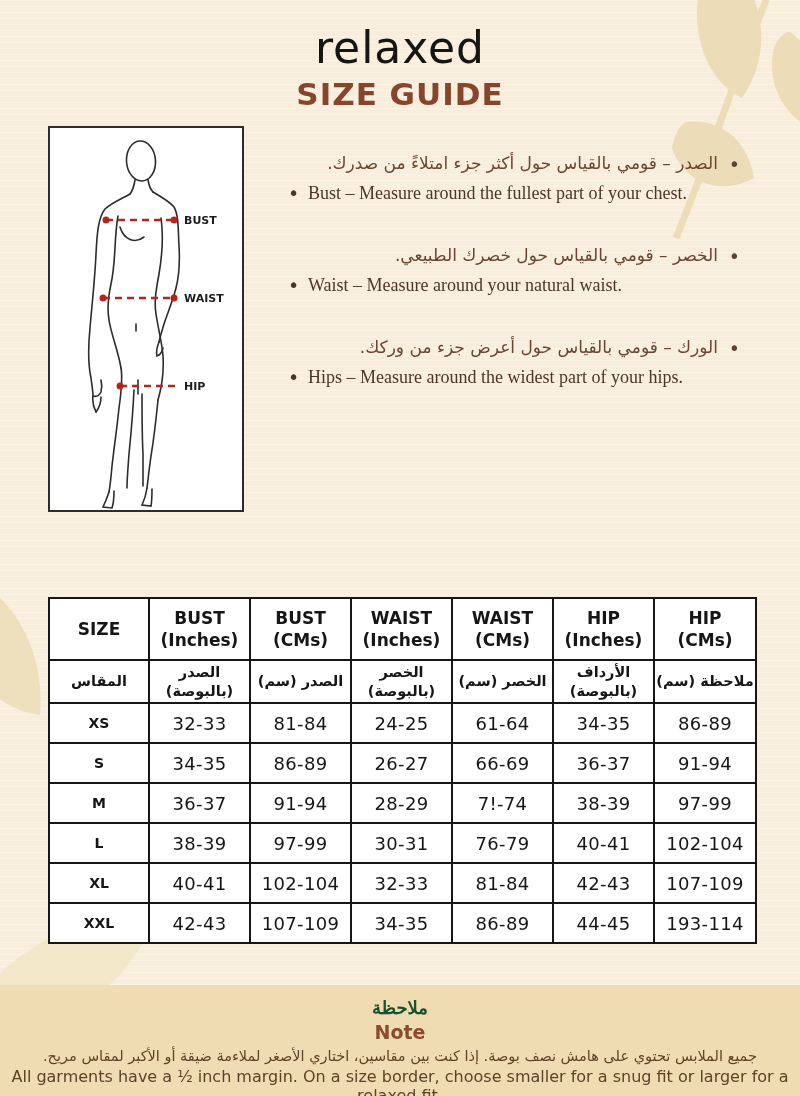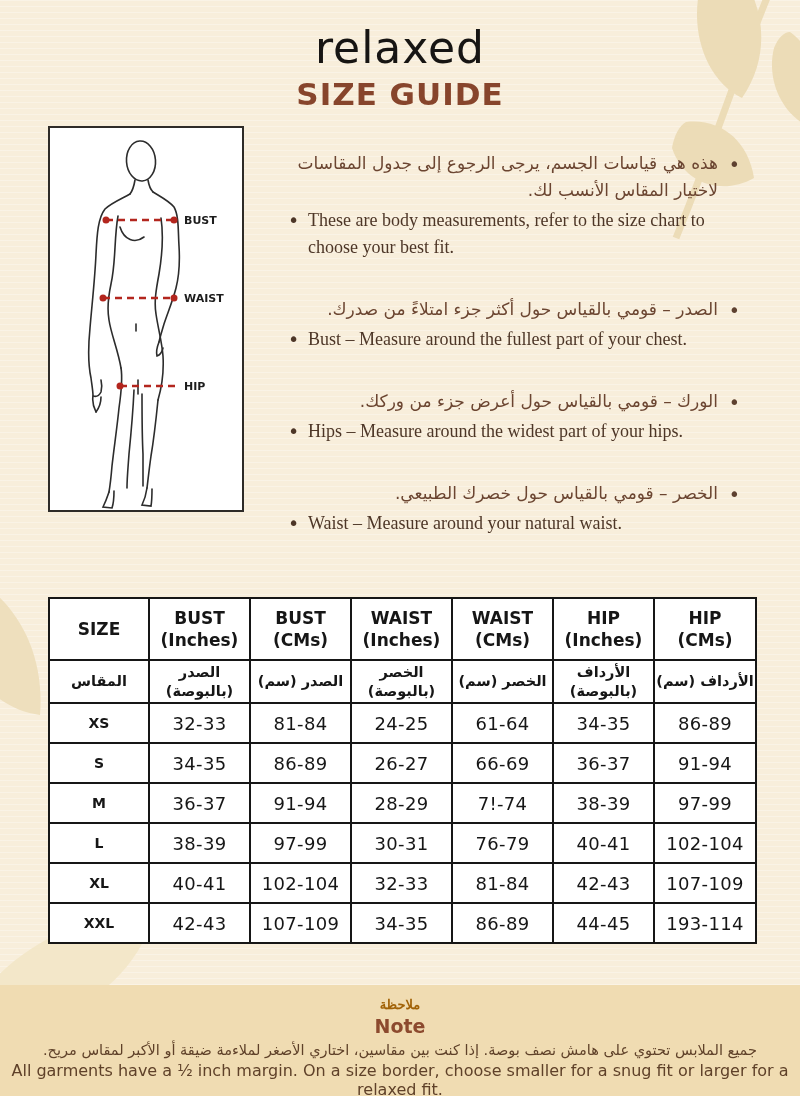--- a/index.html
+++ b/index.html
@@ -83,21 +83,21 @@
   .acell { direction:rtl; font-weight:700; font-size:14.5px; line-height:19px; }
   .size-cell { font-weight:700; font-size:14px; }
   .num-cell { font-weight:400; font-size:18px; letter-spacing:0.3px; color:#1c1c1c; }
 
   
   .note-band {
     position:absolute; left:0; top:985px; width:800px; height:111px;
     background:#f0dcb2; text-align:center; overflow:hidden;
   }
   .note-title-ar {
-    margin-top:12px; font-size:13px; font-weight:700; color:#a16207;
+    margin-top:12px; font-size:18px; font-weight:700; color:#14532d;
     direction:rtl; font-family:Liberation Serif, serif; position:relative;
   }
   .note-title-en {
     font-size:19px; font-weight:700; color:#8c4a2e; margin-top:2px; position:relative;
   }
   .note-body-ar {
     direction:rtl; font-size:14.5px; color:#5f4129; margin-top:5px;
     font-family:"DejaVu Sans", sans-serif; position:relative;
   }
   .note-body-en {
@@ -167,34 +167,30 @@
       <g fill="#1d1d1d" font-family="DejaVu Sans, sans-serif" font-size="11" font-weight="700">
         <text x="134" y="96">BUST</text>
         <text x="134" y="174">WAIST</text>
         <text x="134" y="262">HIP</text>
       </g>
     </svg>
   </div>
 
   <div class="instructions">
     <div class="instr-group">
-      <div class="li li-ar">هذه هي قياسات الجسم، يرجى الرجوع إلى جدول المقاسات لاختيار المقاس الأنسب لك.</div>
-      <div class="li li-en">These are body measurements, refer to the size chart to choose your best fit.</div>
-    </div>
-    <div class="instr-group">
       <div class="li li-ar">الصدر – قومي بالقياس حول أكثر جزء امتلاءً من صدرك.</div>
       <div class="li li-en">Bust – Measure around the fullest part of your chest.</div>
     </div>
     <div class="instr-group">
+      <div class="li li-ar">الخصر – قومي بالقياس حول خصرك الطبيعي.</div>
+      <div class="li li-en">Waist – Measure around your natural waist.</div>
+    </div>
+    <div class="instr-group">
       <div class="li li-ar">الورك – قومي بالقياس حول أعرض جزء من وركك.</div>
       <div class="li li-en">Hips – Measure around the widest part of your hips.</div>
-    </div>
-    <div class="instr-group">
-      <div class="li li-ar">الخصر – قومي بالقياس حول خصرك الطبيعي.</div>
-      <div class="li li-en">Waist – Measure around your natural waist.</div>
     </div>
   </div>
 
 
   <div class="size-table-wrap">
     <table class="size-table">
       <colgroup>
         <col style="width:100px">
           <col style="width:101px">
           <col style="width:101px">
@@ -253,21 +249,21 @@
             </th>
         <th class="acell">
               <div>الخصر (سم)</div>
               <div></div>
             </th>
         <th class="acell">
               <div>الأرداف</div>
               <div>(بالبوصة)</div>
             </th>
         <th class="acell">
-              <div>الأرداف (سم)</div>
+              <div>ملاحظة (سم)</div>
               <div></div>
             </th>
       </tr>
       <tr class="row-data">
         <td class="size-cell">XS</td>
         <td class="num-cell">32-33</td>
         <td class="num-cell">81-84</td>
         <td class="num-cell">24-25</td>
         <td class="num-cell">61-64</td>
         <td class="num-cell">34-35</td>

